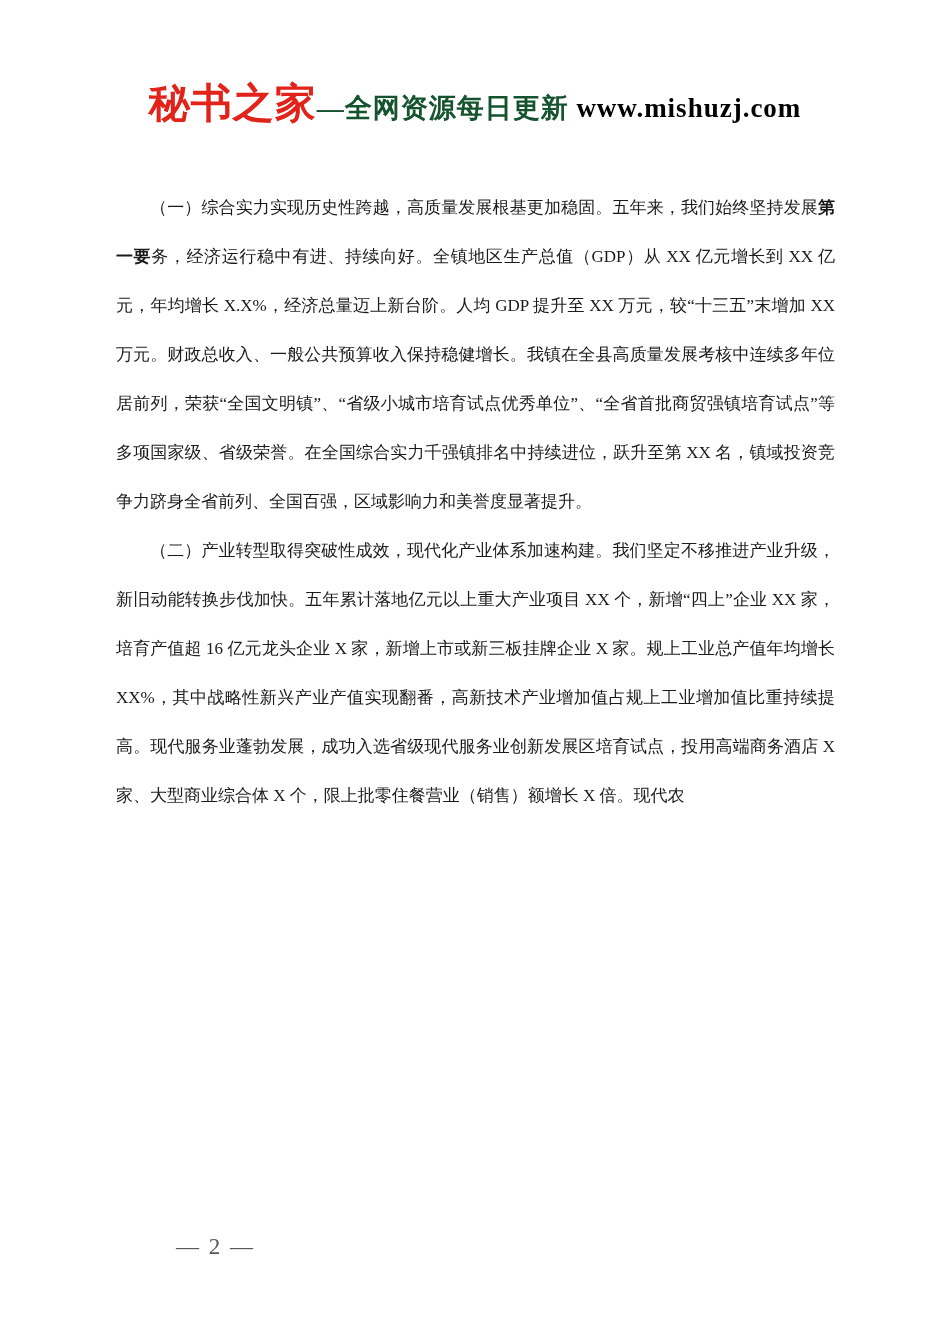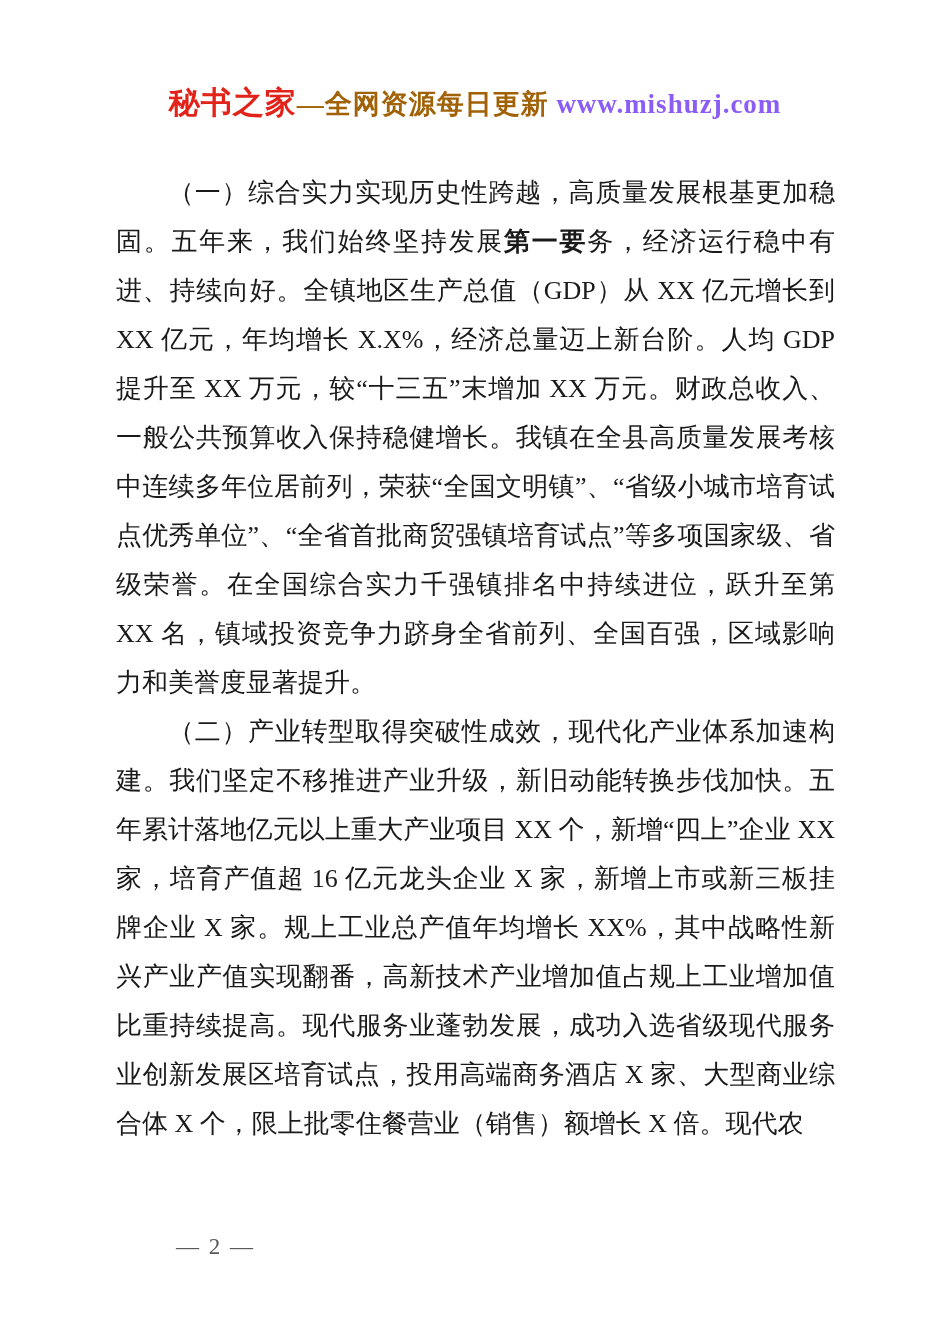--- a/index.html
+++ b/index.html
@@ -22,38 +22,38 @@
     left: 0;
     width: 100%;
     text-align: center;
     font-weight: bold;
     font-size: 27px;
     line-height: 34px;
     white-space: nowrap;
     letter-spacing: 1px;
   }
   .site-header .brand {
-    font-size: 31px;
+    font-size: 41px;
     color: #e2231a;
     font-family: "Liberation Serif", "DejaVu Serif", serif;
   }
   .site-header .tagline {
-    color: #a16207;
+    color: #14532d;
   }
   .site-header .url {
-    color: #8b5cf6;
+    color: #000000;
     cursor: pointer;
   }
   
   .doc-body {
     position: absolute;
-    top: 168px;
+    top: 183px;
     left: 116px;
     width: 719px;
-    font-size: 26px;
+    font-size: 17px;
     line-height: 49px;
     color: #1a1a1a;
     text-align: justify;
     text-justify: inter-ideograph;
   }
   .doc-body p {
     margin: 0;
     padding: 0;
     text-indent: 2em;
   }

